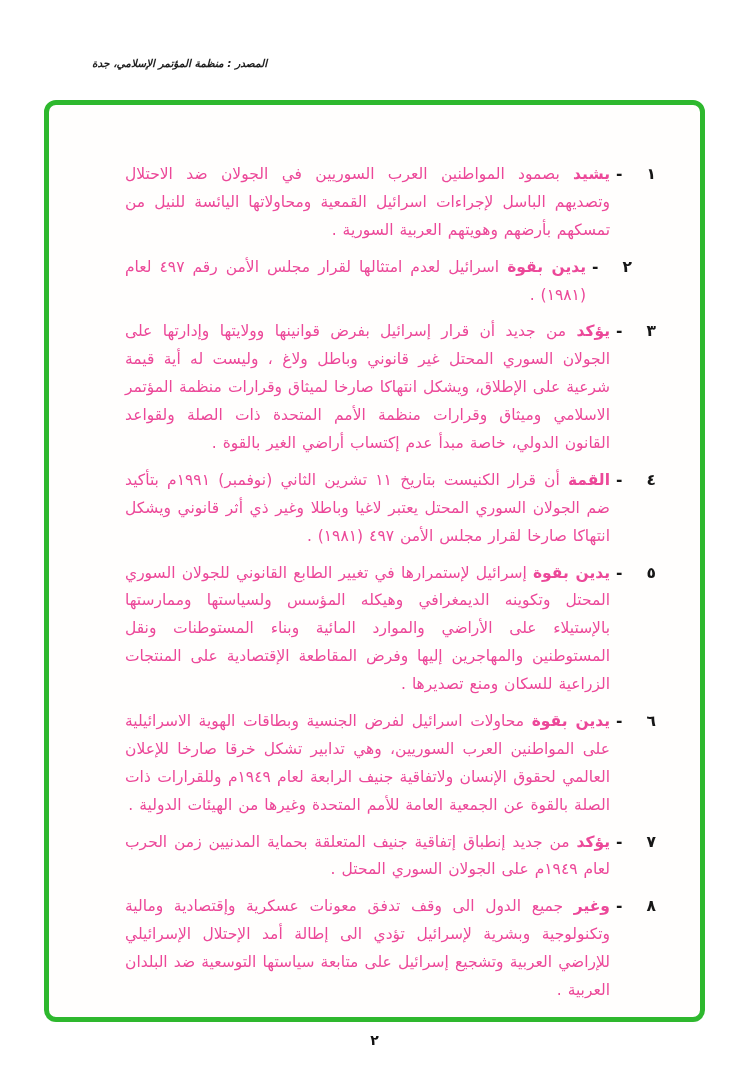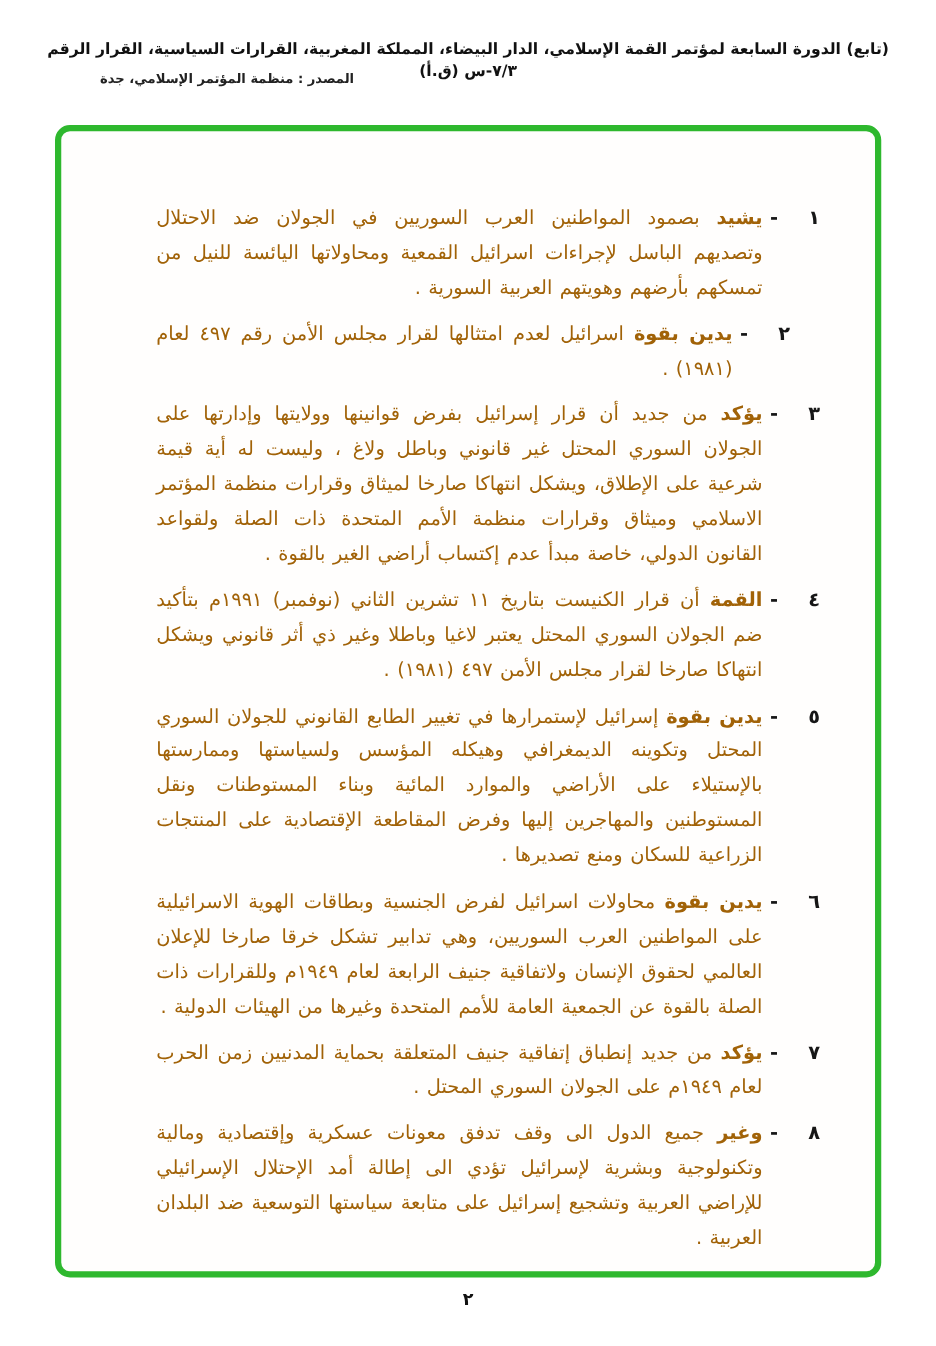--- a/index.html
+++ b/index.html
@@ -24,26 +24,27 @@
   }
   .doc-title {
     font-weight: bold;
     font-size: 12.5px;
     letter-spacing: 0;
     line-height: 1.4;
     color: #111;
   }
   .doc-source {
     position: absolute;
-    left: 80px;
+    left: 92px;
     top: 57px;
     direction: rtl;
     font-size: 10.5px;
     font-weight: bold;
     color: #222;
+    font-style: italic;
   }
   
   .green-box {
     position: absolute;
     left: 44px;
     top: 100px;
     width: 661px;
     height: 922px;
     border: 5px solid #2eb82e;
     border-radius: 12px;
@@ -73,44 +74,41 @@
     line-height: 1.8;
     font-weight: bold;
     color: #161616;
     padding-left: 6px;
   }
   .item-text {
     flex: 1;
     font-size: 15.5px;
     line-height: 1.8;
     text-align: justify;
-    color: #a16207;
+    color: #ec4899;
     word-spacing: 1px;
     margin-left: 28px;
   }
   .item-text .lead { font-weight: bold; }
   
   .page-number {
     position: absolute;
     top: 1032px;
     left: 0; right: 0;
     text-align: center;
     font-size: 14px;
     font-weight: bold;
     color: #111;
   }
 </style>
 </head>
 <body>
 
 <div class="page">
 
-  <div class="doc-header">
-    <div class="doc-title">(تابع) الدورة السابعة لمؤتمر القمة الإسلامي، الدار البيضاء، المملكة المغربية، القرارات السياسية، القرار الرقم ٧/٣-س (ق.أ)</div>
-  </div>
   <div class="doc-source">المصدر :  منظمة المؤتمر الإسلامي، جدة</div>
 
   <div class="green-box">
     <div class="items">
 
       <div class="item">
         <span class="marker">
           <span>١</span>
           <span>-</span>
         </span>

